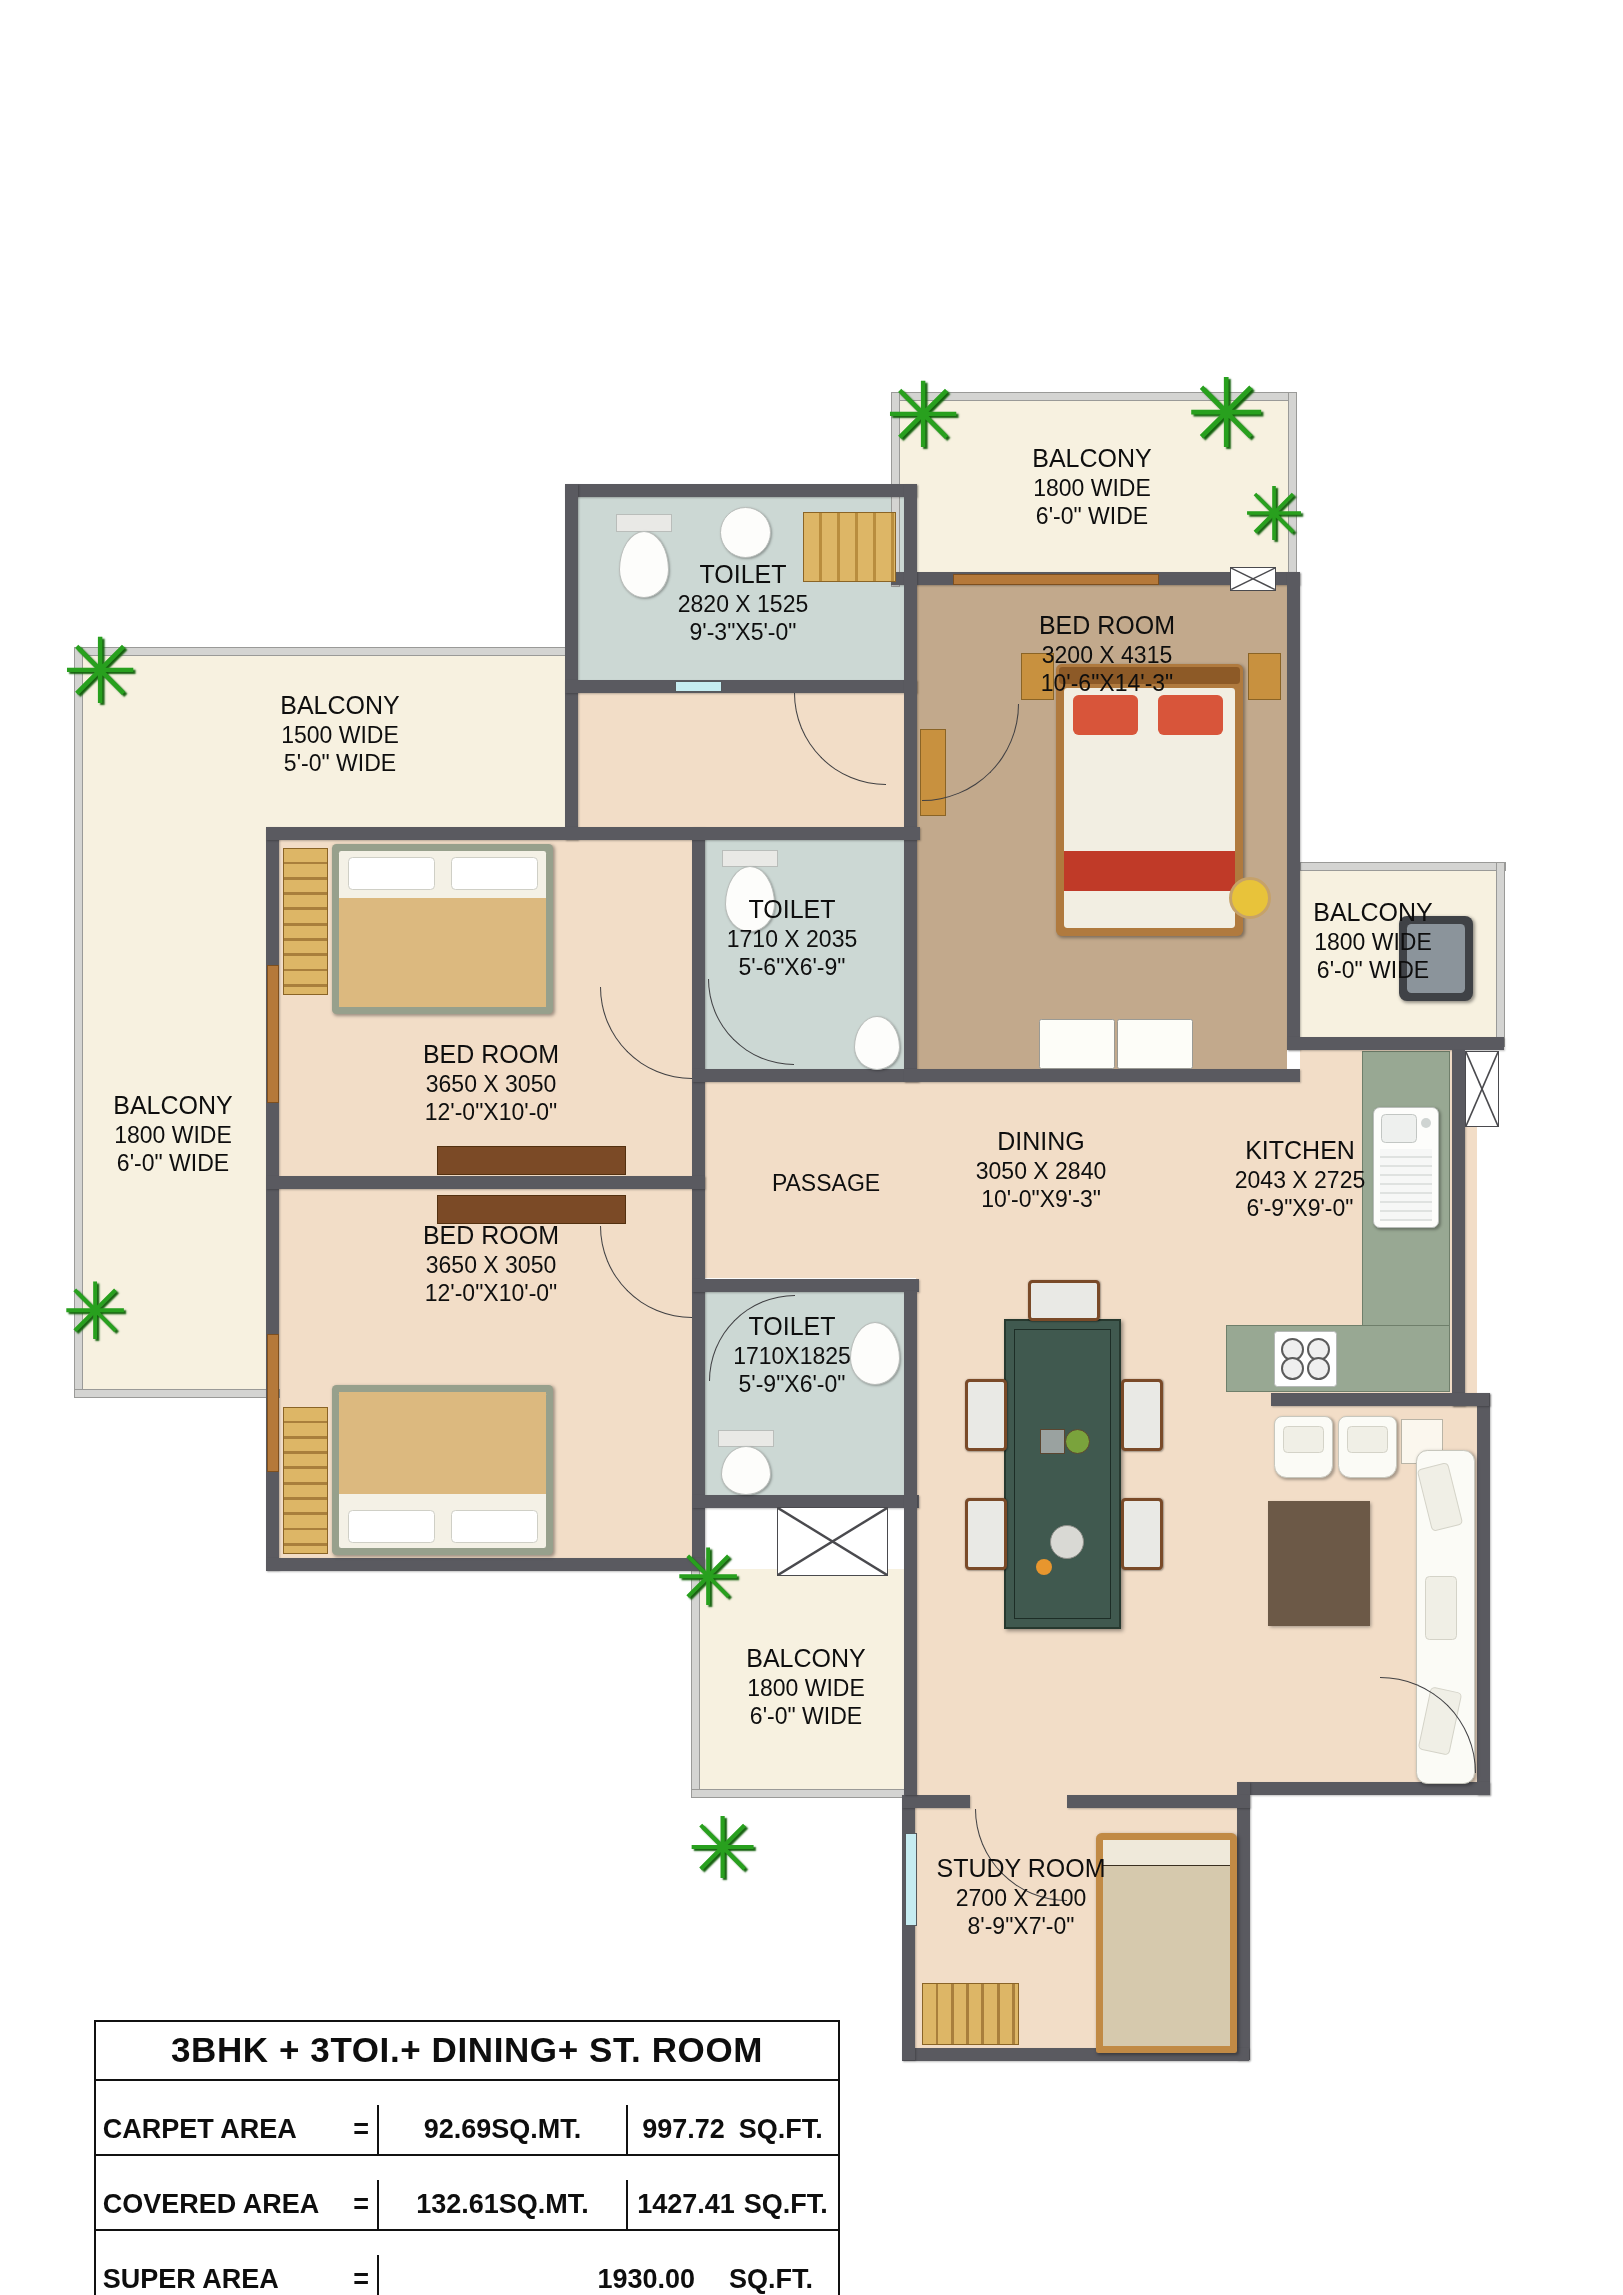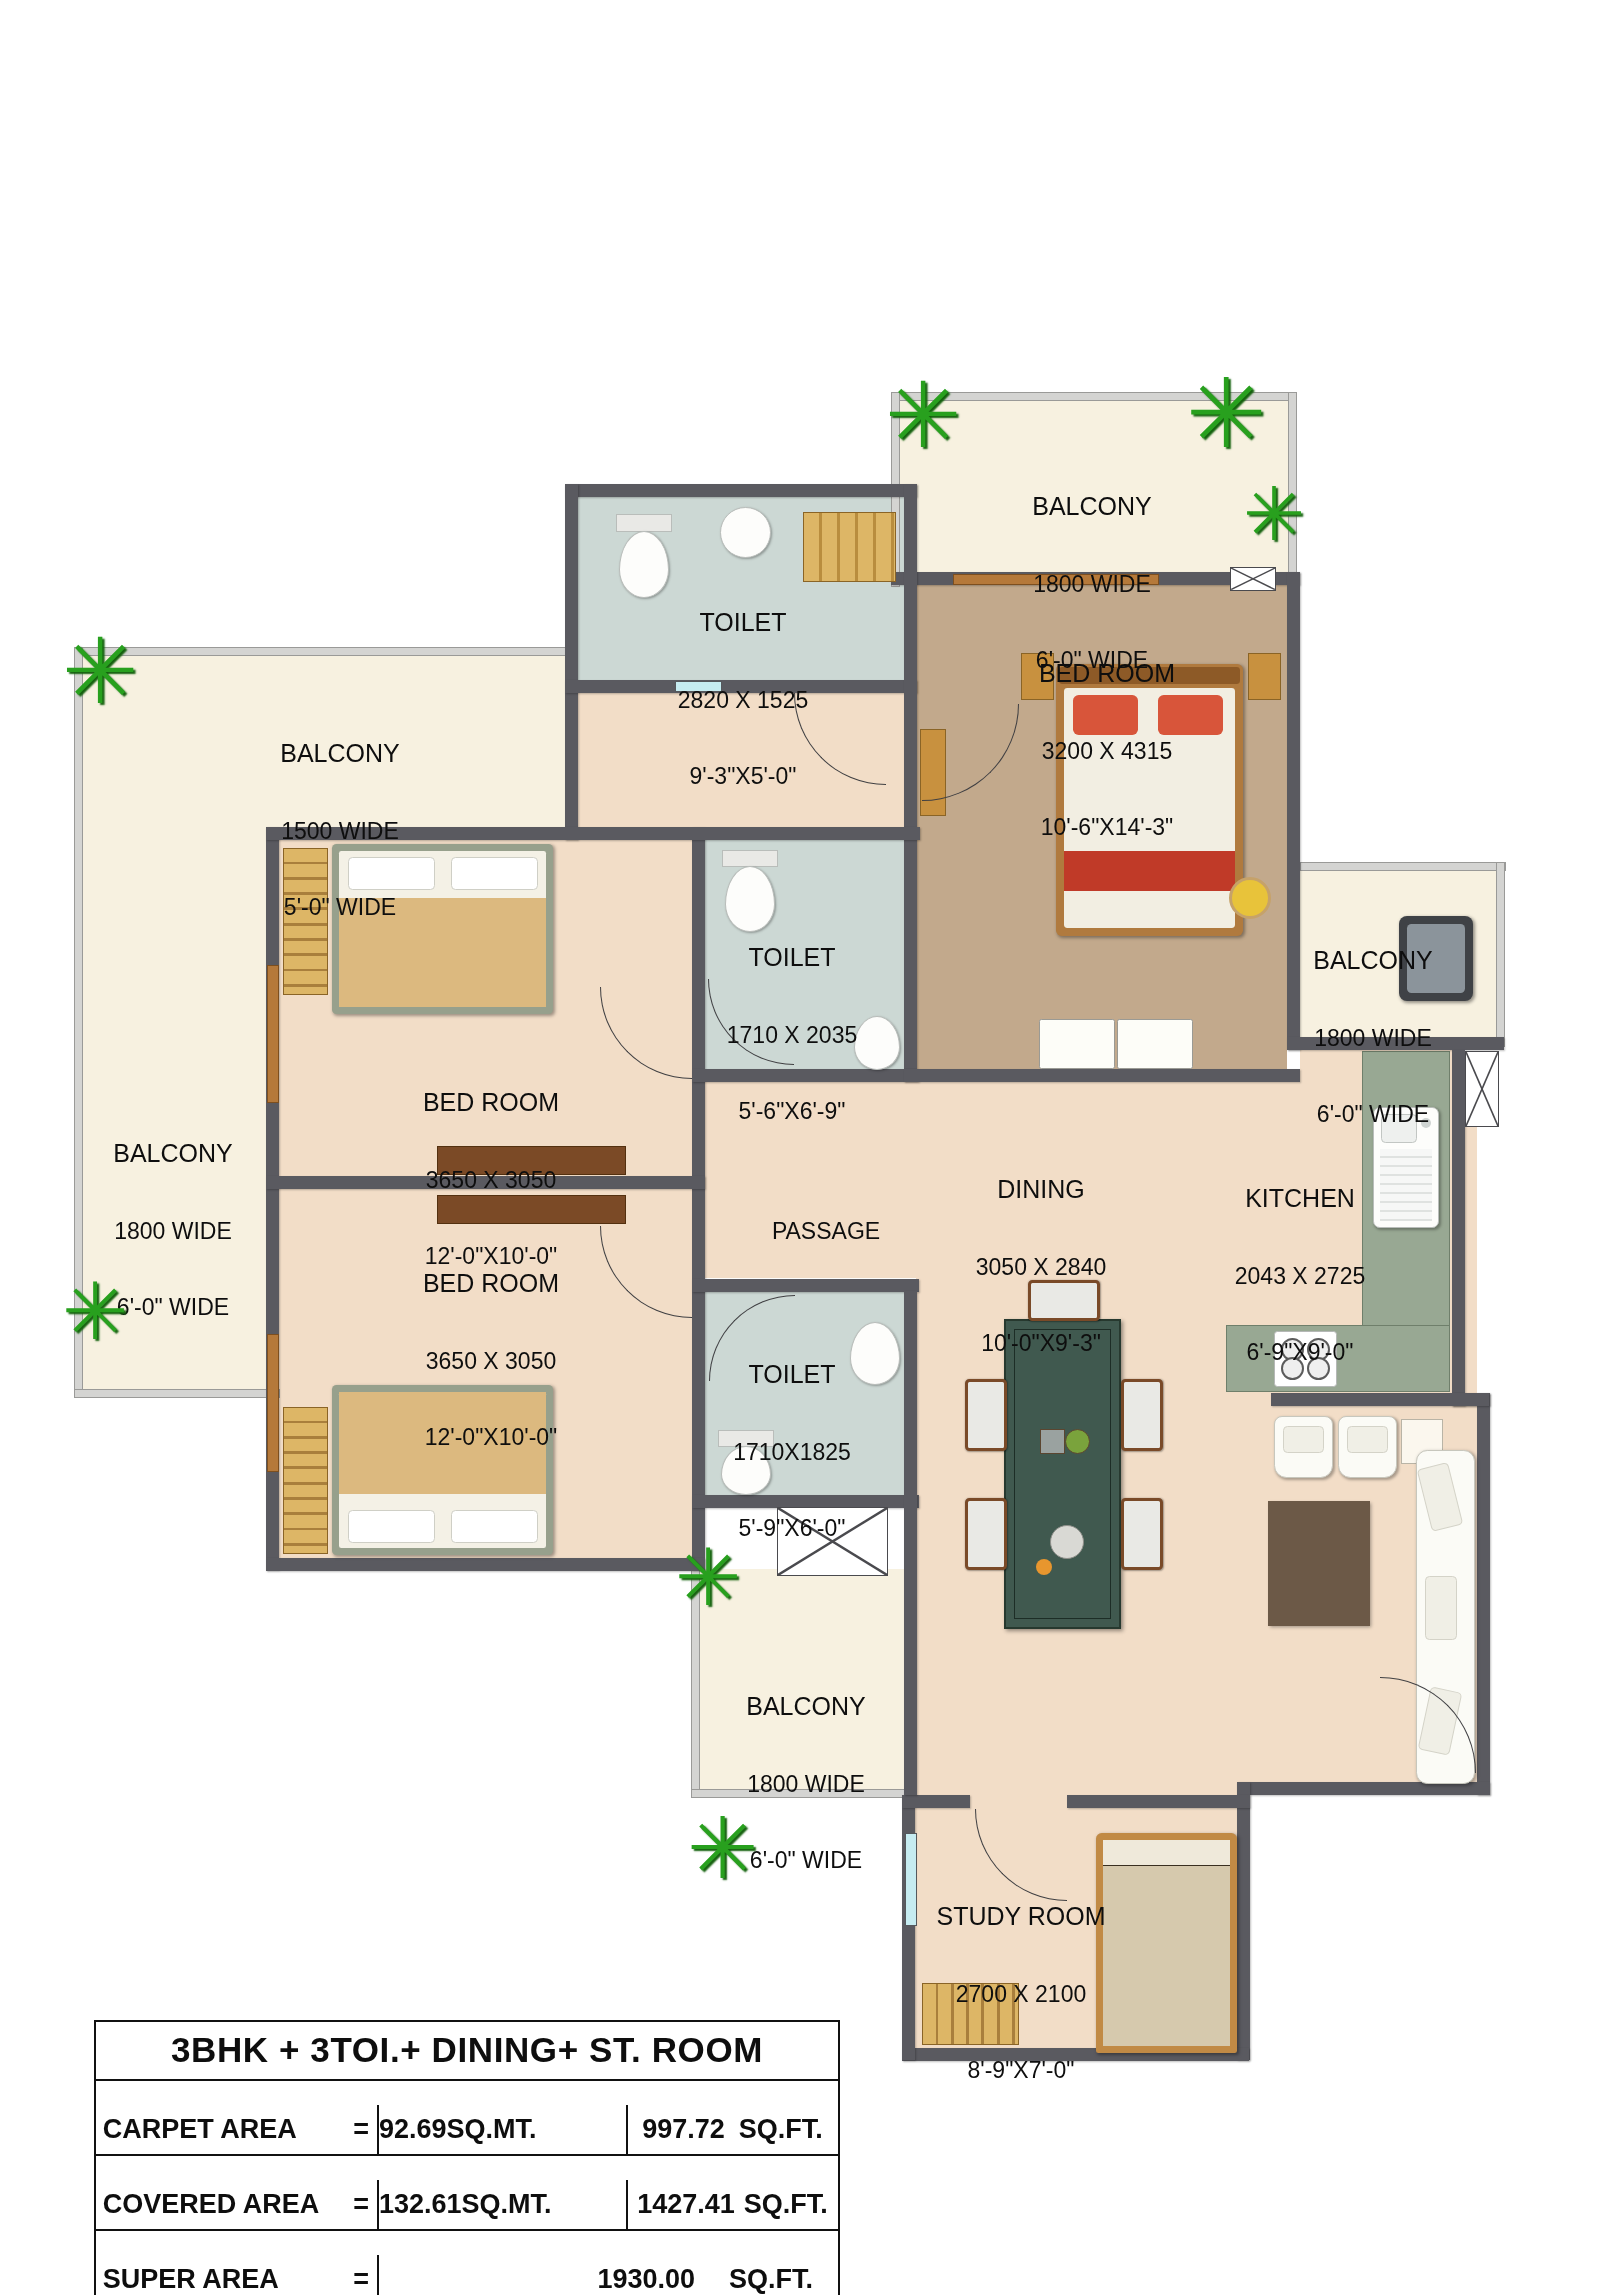--- a/index.html
+++ b/index.html
@@ -12,21 +12,21 @@
   .f-toilet{background:#ccd8d4;}
   .wall{position:absolute;background:#5a5a60;z-index:3;box-shadow:1.1px 1.1px 1.7px rgba(0,0,0,.25);}
   .rail{position:absolute;background:#d4d4d2;z-index:3;border:0.6px solid #9a9a98;}
   .win{position:absolute;background:#c6ecf1;border:1.1px solid #55585c;z-index:4;}
   .wood{position:absolute;background:#b5793a;z-index:4;border:0.6px solid #7d4f1f;}
   .shaft{position:absolute;background:#ffffff;border:1.7px solid #4a4a4e;z-index:4;}
   .shaft svg{width:100%;height:100%;display:block;}
   .counter{position:absolute;background:#98a893;border:1.7px solid #6f7f6b;z-index:2;}
   .rug{position:absolute;background:#6c5947;z-index:2;box-shadow:1.7px 1.7px 3.4px rgba(0,0,0,.35);}
   .label{position:absolute;transform:translateX(-50%);text-align:center;z-index:7;white-space:nowrap;}
-  .label span{display:block;line-height:1.22;margin-top:48px;}
+  .label span{display:block;line-height:1.22;}
   .label .l1{font-size:25px;}
   .label .l2,.label .l3{font-size:23px;}
   .arc{position:absolute;z-index:6;}
   .arc-tl{border-top:1.7px solid #3f3f42;border-left:1.7px solid #3f3f42;border-top-left-radius:100%;}
   .arc-tr{border-top:1.7px solid #3f3f42;border-right:1.7px solid #3f3f42;border-top-right-radius:100%;}
   .arc-bl{border-bottom:1.7px solid #3f3f42;border-left:1.7px solid #3f3f42;border-bottom-left-radius:100%;}
   .arc-br{border-bottom:1.7px solid #3f3f42;border-right:1.7px solid #3f3f42;border-bottom-right-radius:100%;}
   .furn{position:absolute;z-index:5;}
   .plant{position:absolute;z-index:8;color:#28a01e;text-shadow:2.3px 2.3px 1.7px #14610d;}
   .plant::before{content:"✳";}
@@ -50,21 +50,21 @@
   .title{position:absolute;left:96px;top:1929px;width:741px;text-align:center;font-size:33px;
       letter-spacing:0.6px;z-index:9;}
   .areas{position:absolute;left:94px;top:2020px;width:742px;border:2.3px solid #111;z-index:9;
       background:#fff;}
   .areas .hdr{border-bottom:2.8px solid #111;text-align:center;font-size:35px;font-weight:bold;
       padding:8px 0 9px 0;letter-spacing:0.6px;}
   .arow{display:flex;border-bottom:2.3px solid #111;font-size:27px;font-weight:bold;height:49px;align-items:center;margin-top:24px;}
   .arow:last-child{border-bottom:none;}
   .c1{width:283px;display:flex;justify-content:space-between;align-items:center;padding:0 8px 0 6.8px;
       border-right:2.3px solid #111;height:100%;box-sizing:border-box;}
-  .c2{width:249px;display:flex;justify-content:flex-start;align-items:center;height:100%;
+  .c2{width:249px;display:flex;justify-content:center;align-items:center;height:100%;
       border-right:2.3px solid #111;box-sizing:border-box;}
   .c3{width:209px;display:flex;justify-content:space-evenly;align-items:center;height:100%;box-sizing:border-box;}
   .cmerged{width:457px;display:flex;justify-content:flex-end;gap:34px;align-items:center;height:100%;
       padding-right:23px;box-sizing:border-box;}
 </style>
 </head>
 <body>
 
 <div class="page">
 

